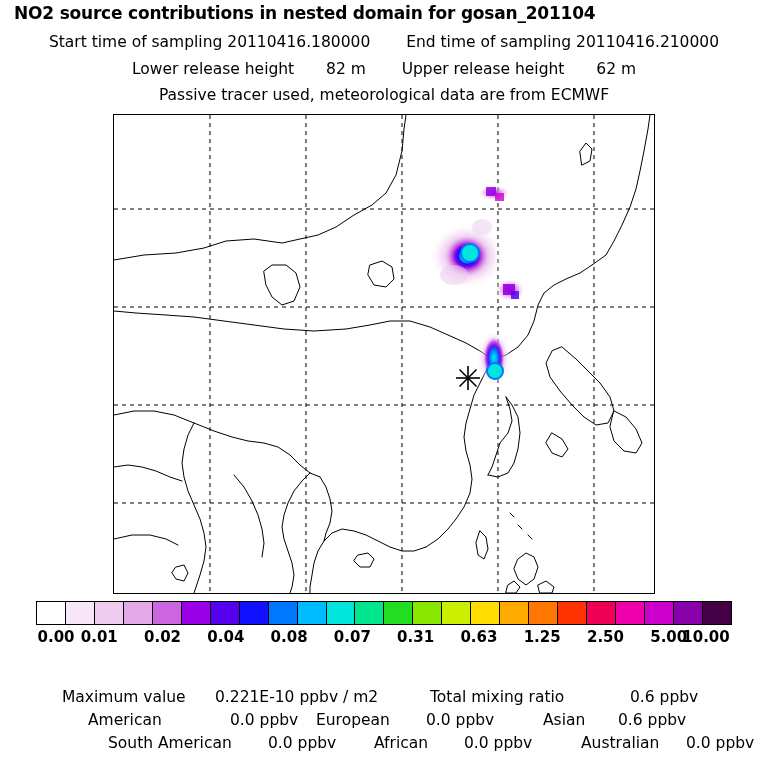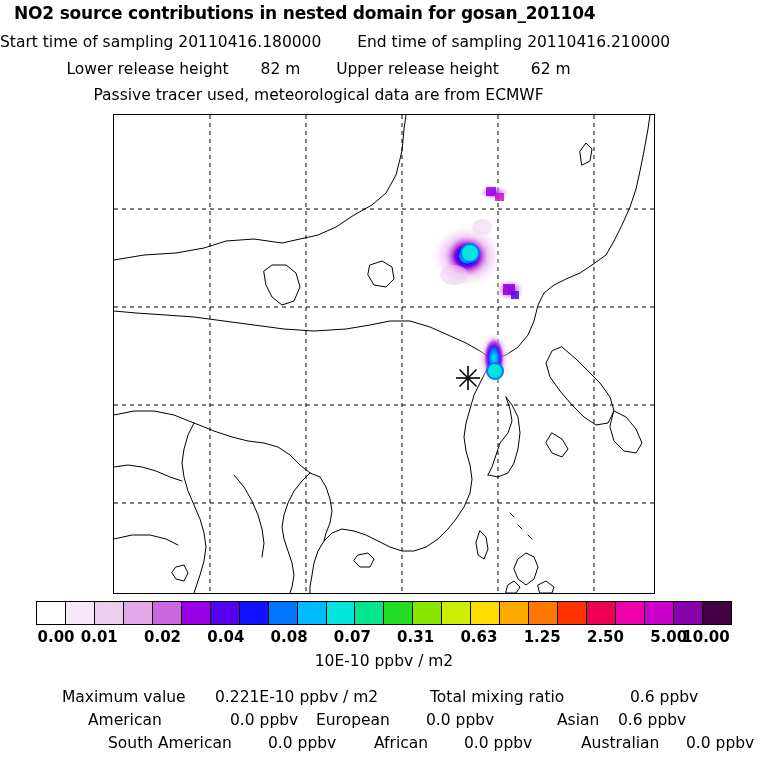--- a/index.html
+++ b/index.html
@@ -25,21 +25,21 @@
     position: absolute;
     left: 14px;
     top: 3px;
     font-size: 17px;
     font-weight: bold;
     letter-spacing: -0.2px;
     white-space: nowrap;
   }
   .hdr-line {
     position: absolute;
-    width: 637px;
+    width: 768px;
     text-align: center;
     font-size: 15.5px;
     white-space: nowrap;
   }
   .hdr-line .seg { display: inline-block; }
   .hdr1 { top: 33px; }
   .hdr2 { top: 60px; }
   .hdr3 { top: 86px; }
   .gap-lg { display: inline-block; width: 26px; }
   .gap-md { display: inline-block; width: 22px; }
@@ -304,38 +304,37 @@
       <span class="cbar-label" style="left: 225.818px;">0.04</span>
       <span class="cbar-label" style="left: 289.091px;">0.08</span>
       <span class="cbar-label" style="left: 352.364px;">0.07</span>
       <span class="cbar-label" style="left: 415.636px;">0.31</span>
       <span class="cbar-label" style="left: 478.909px;">0.63</span>
       <span class="cbar-label" style="left: 542.182px;">1.25</span>
       <span class="cbar-label" style="left: 605.455px;">2.50</span>
       <span class="cbar-label" style="left: 668.727px;">5.00</span>
       <span class="cbar-label" style="left: 706px;">10.00</span>
     </div>
-  <div class="cbar-unit">10E-10 ppbv / m2</div>
 
   <div class="foot foot1">
     <div class="foot-row">
       <span class="fcell" style="left:62px;">Maximum value</span>
       <span class="fcell" style="left:215px;">0.221E-10 ppbv / m2</span>
       <span class="fcell" style="left:430px;">Total mixing ratio</span>
       <span class="fcell" style="left:630px;">0.6 ppbv</span>
     </div>
   </div>
 
   <div class="foot foot2">
     <div class="foot-row">
       <span class="fcell" style="left:80px;">American</span>
       <span class="fcell" style="left:222px;">0.0 ppbv</span>
       <span class="fcell" style="left:308px;">European</span>
       <span class="fcell" style="left:418px;">0.0 ppbv</span>
-      <span class="fcell" style="left:549px;">Asian</span>
+      <span class="fcell" style="left:535px;">Asian</span>
       <span class="fcell" style="left:610px;">0.6 ppbv</span>
     </div>
   </div>
 
   <div class="foot foot3">
     <div class="foot-row">
       <span class="fcell" style="left:62px;">South American</span>
       <span class="fcell" style="left:222px;">0.0 ppbv</span>
       <span class="fcell" style="left:328px;">African</span>
       <span class="fcell" style="left:418px;">0.0 ppbv</span>

